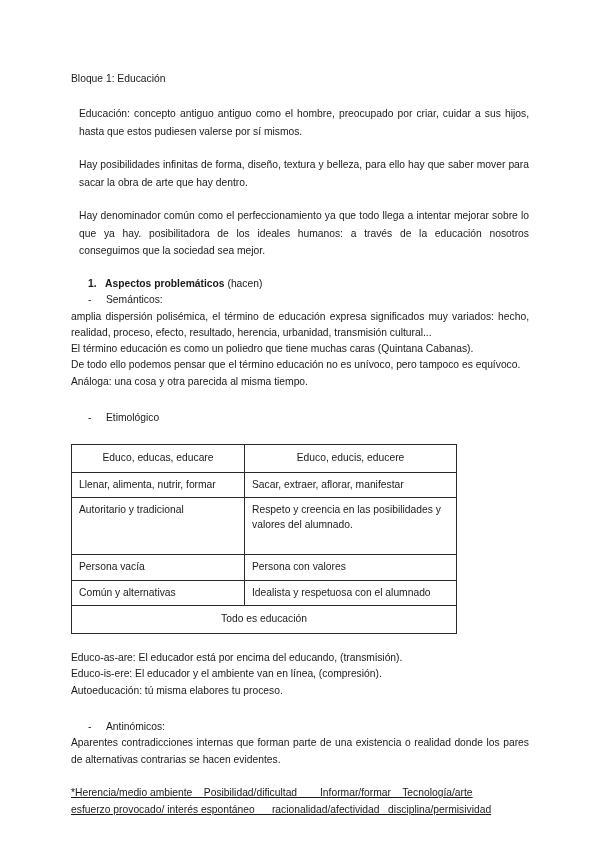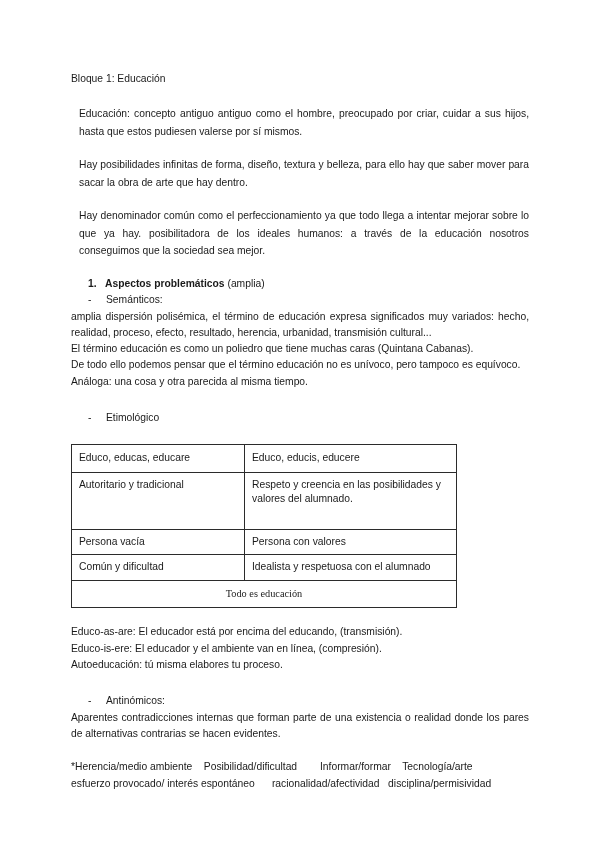--- a/index.html
+++ b/index.html
@@ -96,57 +96,56 @@
   }
   table.etim col.c1 { width: 173px; }
   table.etim col.c2 { width: 212px; }
   table.etim td {
     border: 1px solid #2b2b2b;
     padding: 5px 7px 5px 7px;
     line-height: 14.5px;
     vertical-align: top;
   }
   table.etim td.head {
-    text-align: left;
+    text-align: center;
     padding-top: 6px;
     padding-bottom: 6px;
   }
   table.etim td.full {
     text-align: center;
     padding-top: 6px;
     padding-bottom: 6px;
-    font-family: Liberation Serif, serif;
   }
   table.etim tr.tall td {
     padding-bottom: 22px;
   }
 
   
   .pairs {
     margin-top: 16px;
     font-size: 10.3px;
     line-height: 17px;
   }
-  .pairs .ln { white-space: pre; }
+  .pairs .ln { white-space: pre; text-decoration: underline; }
 </style>
 </head>
 <body>
 
 <div class="page">
   <div class="content">
 
     <div class="title">Bloque 1: Educación</div>
 
     <p class="para">Educación: concepto antiguo antiguo como el hombre, preocupado por criar, cuidar a sus hijos, hasta que estos pudiesen valerse por sí mismos.</p>
     <p class="para">Hay posibilidades infinitas de forma, diseño, textura y belleza, para ello hay que saber mover para sacar la obra de arte que hay dentro.</p>
     <p class="para">Hay denominador común como el perfeccionamiento ya que todo llega a intentar mejorar sobre lo que ya hay. posibilitadora de los ideales humanos: a través de la educación nosotros conseguimos que la sociedad sea mejor.</p>
 
     <div class="block tight">
       <div class="numitem">
-        <span class="marker">1.</span><span class="strong">Aspectos problemáticos</span><span> (amplia)</span>
+        <span class="marker">1.</span><span class="strong">Aspectos problemáticos</span><span> (hacen)</span>
       </div>
 
       <div class="dashitem">
         <span class="marker">-</span><span>Semánticos:</span>
       </div>
 
       <p class="plain">amplia dispersión polisémica, el término de educación expresa significados muy variados: hecho, realidad, proceso, efecto, resultado, herencia, urbanidad, transmisión cultural...</p>
       <p class="plain">El término educación es como un poliedro que tiene muchas caras (Quintana Cabanas).</p>
       <p class="plain">De todo ello podemos pensar que el término educación no es unívoco, pero tampoco es equívoco.</p>
       <p class="plain">Análoga: una cosa y otra parecida al misma tiempo.</p>
@@ -160,30 +159,34 @@
       <table class="etim">
         <colgroup>
             <col class="c1">
             <col class="c2">
           </colgroup>
         <tbody>
           <tr>
             <td class="head">Educo, educas, educare</td>
             <td class="head">Educo, educis, educere</td>
           </tr>
+          <tr>
+            <td>Llenar, alimenta, nutrir, formar</td>
+            <td>Sacar, extraer, aflorar, manifestar</td>
+          </tr>
           <tr class="tall">
             <td>Autoritario y tradicional</td>
             <td>Respeto y creencia en las posibilidades y valores del alumnado.</td>
           </tr>
           <tr>
             <td>Persona vacía</td>
             <td>Persona con valores</td>
           </tr>
           <tr>
-            <td>Común y dificultad</td>
+            <td>Común y alternativas</td>
             <td>Idealista y respetuosa con el alumnado</td>
           </tr>
           <tr>
             <td class="full" colspan="2">Todo es educación</td>
           </tr>
         </tbody>
       </table>
     </div>
 
     <div class="block">

